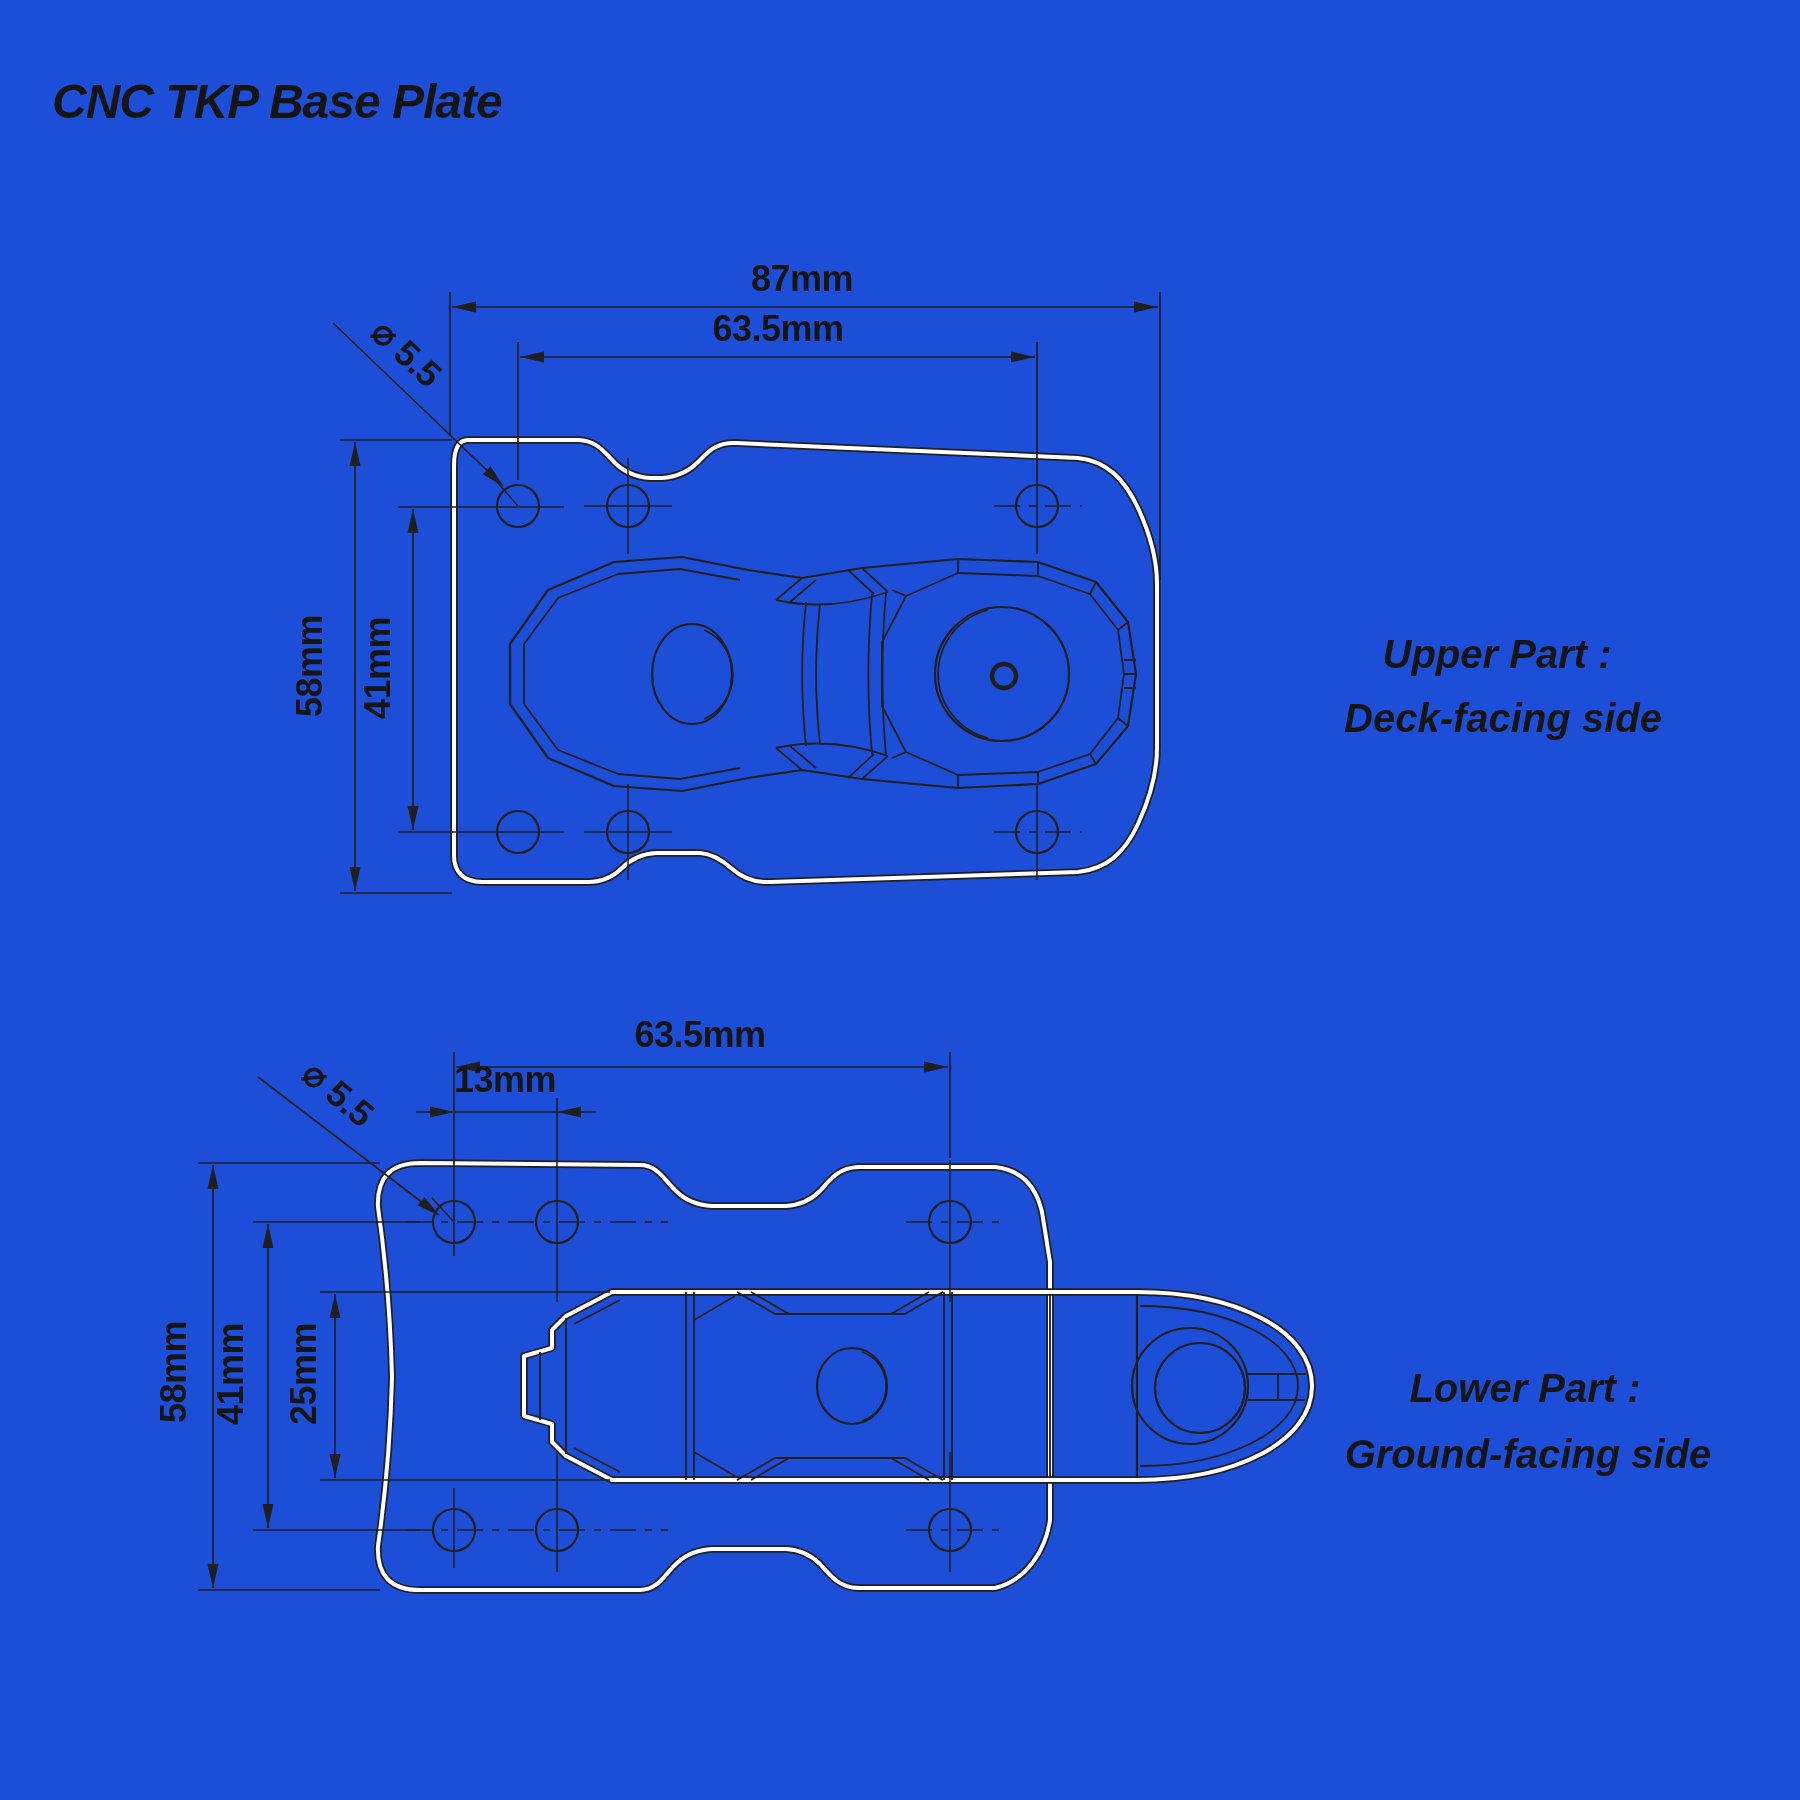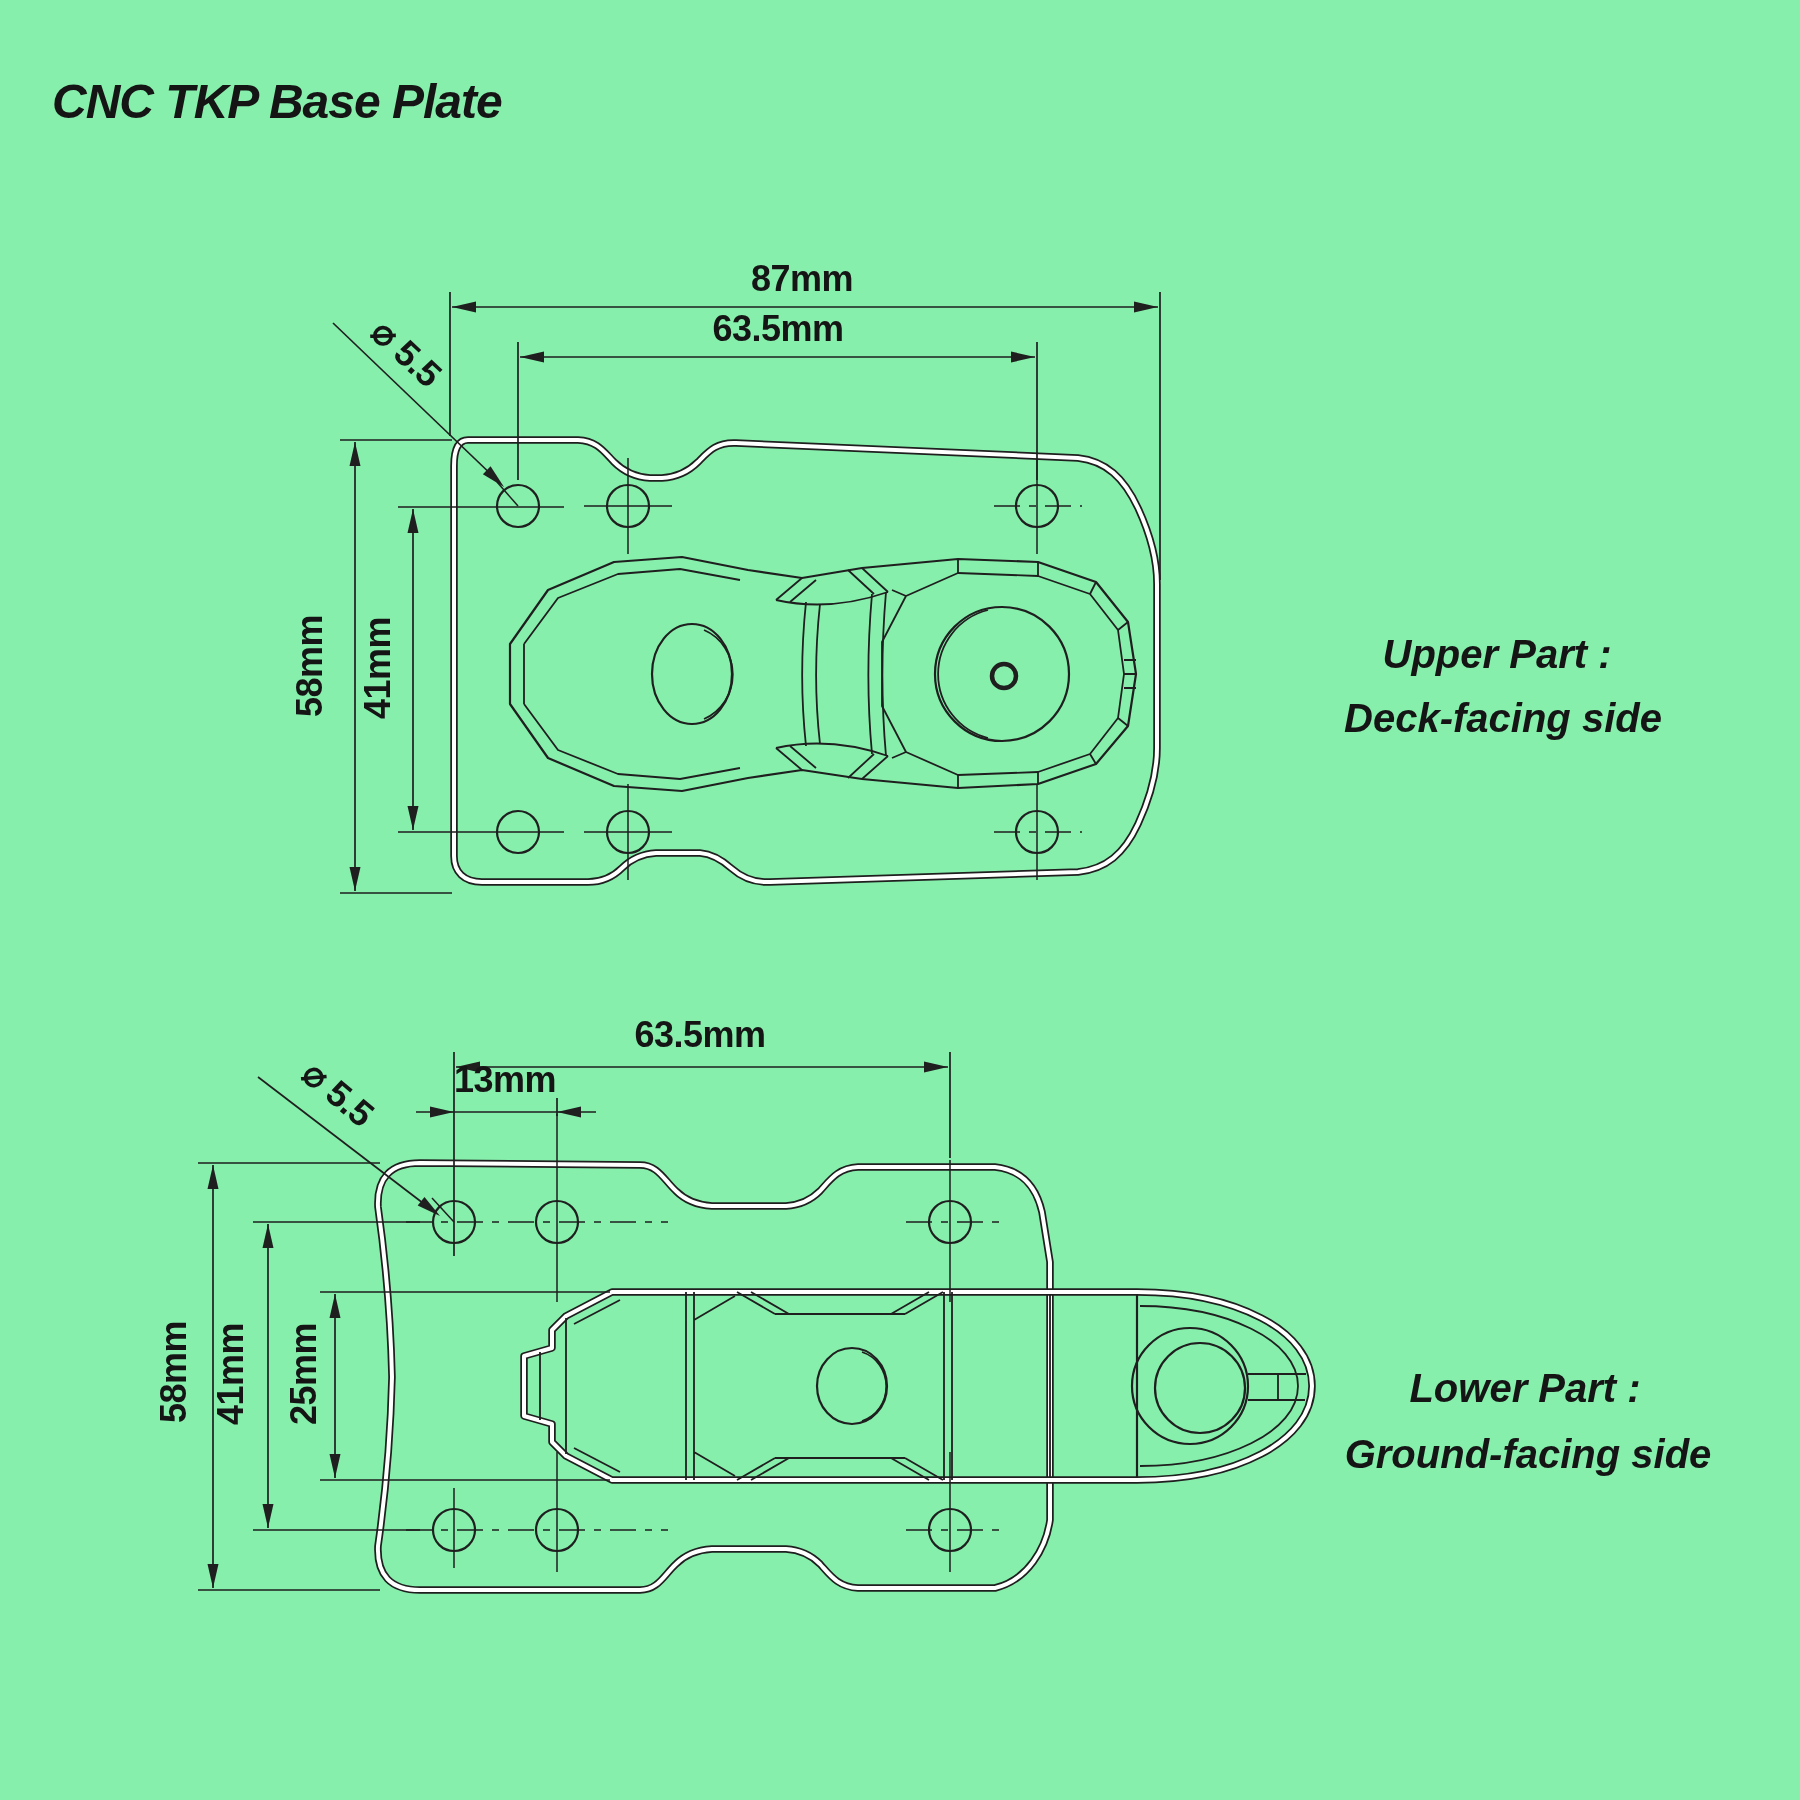--- a/index.html
+++ b/index.html
@@ -1,16 +1,16 @@
 <!DOCTYPE html>
 <html><head>
 <meta charset="utf-8">
 <style>
   html,body{margin:0;padding:0;background:#ffffff;}
-  .page{width:1800px;height:1800px;background:#86efac;position:relative;overflow:hidden;
+  .page{width:1800px;height:1800px;background:#1d4ed8;position:relative;overflow:hidden;
         font-family:"Liberation Sans", sans-serif;text-align:center;}
   svg{display:block}
   text{fill:#151515;}
   .title-text{font-size:48px;font-weight:bold;font-style:italic;letter-spacing:-1px;}
   .part-label{font-size:40px;font-weight:bold;font-style:italic;text-anchor:middle;}
   .dim-text{font-size:36px;font-weight:bold;text-anchor:middle;letter-spacing:-0.5px;}
   .outline-dbl{stroke:#1f1f1f;stroke-width:7.5;fill:none;stroke-linejoin:round;stroke-linecap:round;}
   .outline-gap{stroke:#ffffff;stroke-width:4;fill:none;stroke-linejoin:round;stroke-linecap:round;}
   .detail{stroke:#1f1f1f;stroke-width:1.8;fill:none;stroke-linejoin:round;}
   .detail2{stroke:#1f1f1f;stroke-width:2.2;fill:none;stroke-linejoin:round;}

